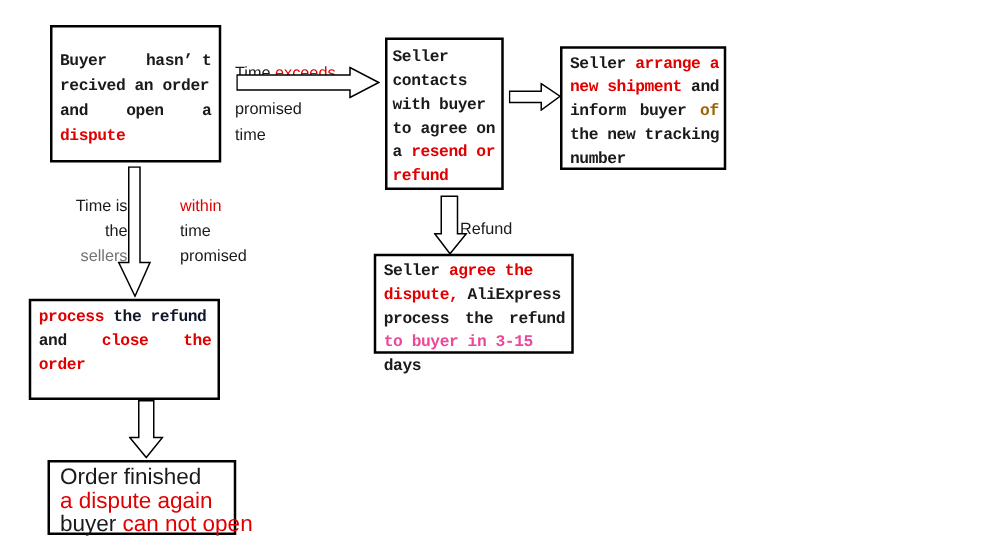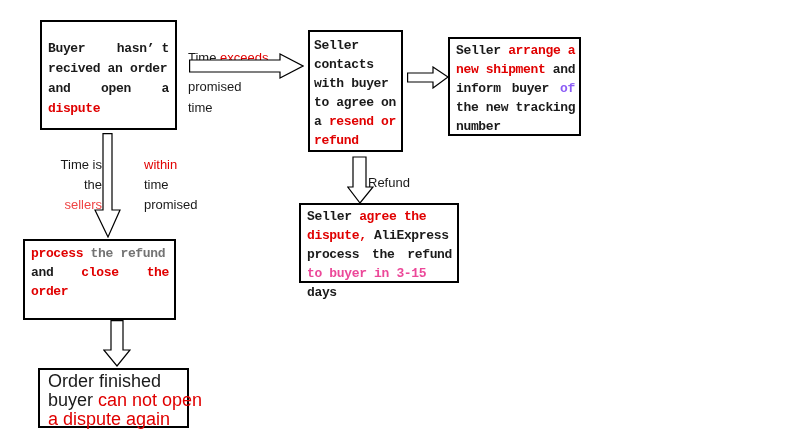--- a/index.html
+++ b/index.html
@@ -57,56 +57,56 @@
       <div class="line"><span style="color: rgb(26, 26, 26);">contacts</span></div>
       <div class="line"><span style="color: rgb(26, 26, 26);">with buyer</span></div>
       <div class="line"><span style="color: rgb(26, 26, 26);">to agree on</span></div>
       <div class="line"><span style="color: rgb(26, 26, 26);">a </span><span style="color: rgb(224, 0, 0);">resend or</span></div>
       <div class="line"><span style="color: rgb(224, 0, 0);">refund</span></div>
     </div>
 
   <div class="box" id="box-seller-arrange">
       <div class="line"><span style="color: rgb(26, 26, 26);">Seller </span><span style="color: rgb(224, 0, 0);">arrange a</span></div>
       <div class="line"><span style="color: rgb(224, 0, 0);">new shipment</span><span style="color: rgb(26, 26, 26);"> and</span></div>
-      <div class="line justify"><span style="color: rgb(26, 26, 26);">inform</span><span style="color: rgb(26, 26, 26);">buyer</span><span style="color: #8b5cf6;">of</span></div>
+      <div class="line justify"><span style="color: rgb(26, 26, 26);">inform</span><span style="color: rgb(26, 26, 26);">buyer</span><span style="color: #a16207;">of</span></div>
       <div class="line"><span style="color: rgb(26, 26, 26);">the new tracking</span></div>
       <div class="line"><span style="color: rgb(26, 26, 26);">number</span></div>
     </div>
 
   <div class="box" id="box-aliexpress-close">
-      <div class="line"><span style="color: rgb(224, 0, 0);">process</span><span style="color: #737373;"> the refund</span></div>
+      <div class="line"><span style="color: rgb(224, 0, 0);">process</span><span style="color: #0f172a;"> the refund</span></div>
       <div class="line justify"><span style="color: rgb(26, 26, 26);">and</span><span style="color: rgb(224, 0, 0);">close</span><span style="color: rgb(224, 0, 0);">the</span></div>
       <div class="line"><span style="color: rgb(224, 0, 0);">order</span></div>
     </div>
 
   <div class="box" id="box-seller-agree">
       <div class="line"><span style="color: rgb(26, 26, 26);">Seller </span><span style="color: rgb(224, 0, 0);">agree the</span></div>
       <div class="line"><span style="color: rgb(224, 0, 0);">dispute,</span><span style="color: rgb(26, 26, 26);"> AliExpress</span></div>
       <div class="line justify"><span style="color: rgb(26, 26, 26);">process</span><span style="color: rgb(26, 26, 26);">the</span><span style="color: rgb(26, 26, 26);">refund</span></div>
       <div class="line"><span style="color: #ec4899;">to buyer in 3-15</span></div>
       <div class="line"><span style="color: rgb(26, 26, 26);">days</span></div>
     </div>
 
   <div class="box" id="box-order-finished">
       <div class="line"><span style="color: rgb(26, 26, 26);">Order finished</span></div>
+      <div class="line"><span style="color: rgb(224, 0, 0);">a dispute again</span></div>
       <div class="line"><span style="color: rgb(26, 26, 26);">buyer </span><span style="color: rgb(224, 0, 0);">can not open</span></div>
-      <div class="line"><span style="color: rgb(224, 0, 0);">a dispute again</span></div>
     </div>
 
   <div class="flabel" id="label-time-exceeds">
       <div class="line"><span style="color: rgb(26, 26, 26);">Time </span><span style="color: rgb(224, 0, 0);">exceeds</span></div>
     </div>
   <div class="flabel" id="label-promised-time">
       <div class="line"><span style="color: rgb(26, 26, 26);">promised</span></div>
       <div class="line"><span style="color: rgb(26, 26, 26);">time</span></div>
     </div>
   <div class="flabel" id="label-within-left">
       <div class="line"><span style="color: rgb(26, 26, 26);">Time is</span></div>
       <div class="line"><span style="color: rgb(26, 26, 26);">the</span></div>
-      <div class="line"><span style="color: #ef4444; text-align: center;">sellers</span></div>
+      <div class="line"><span style="color: #737373; text-align: center;">sellers</span></div>
     </div>
   <div class="flabel" id="label-within-right">
       <div class="line"><span style="color: rgb(224, 0, 0);">within</span></div>
       <div class="line"><span style="color: rgb(26, 26, 26);">time</span></div>
       <div class="line"><span style="color: rgb(26, 26, 26);">promised</span></div>
     </div>
   <div class="flabel" id="label-refund">
       <div class="line"><span style="color: rgb(26, 26, 26);">Refund</span></div>
     </div>
 

